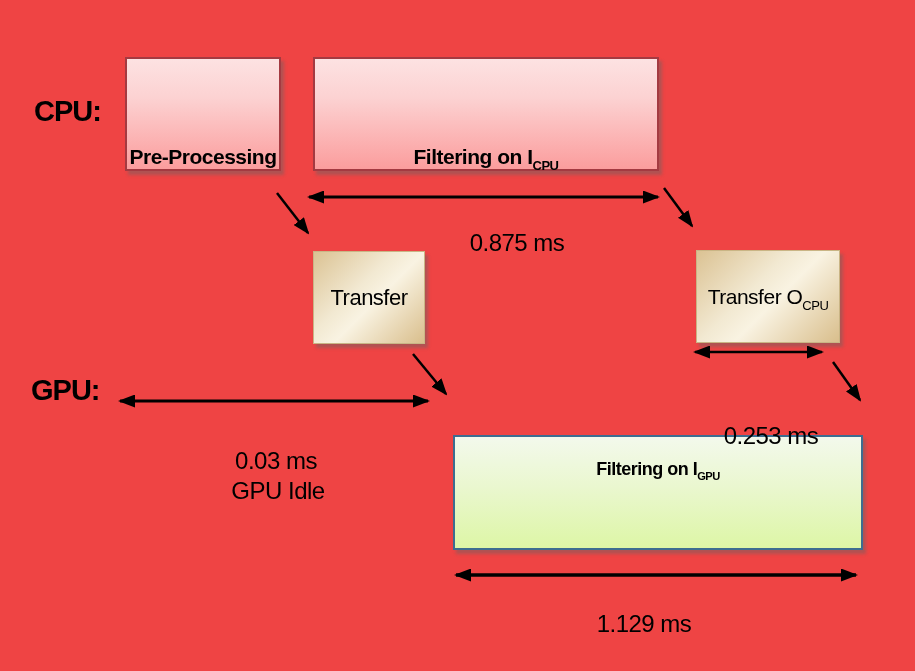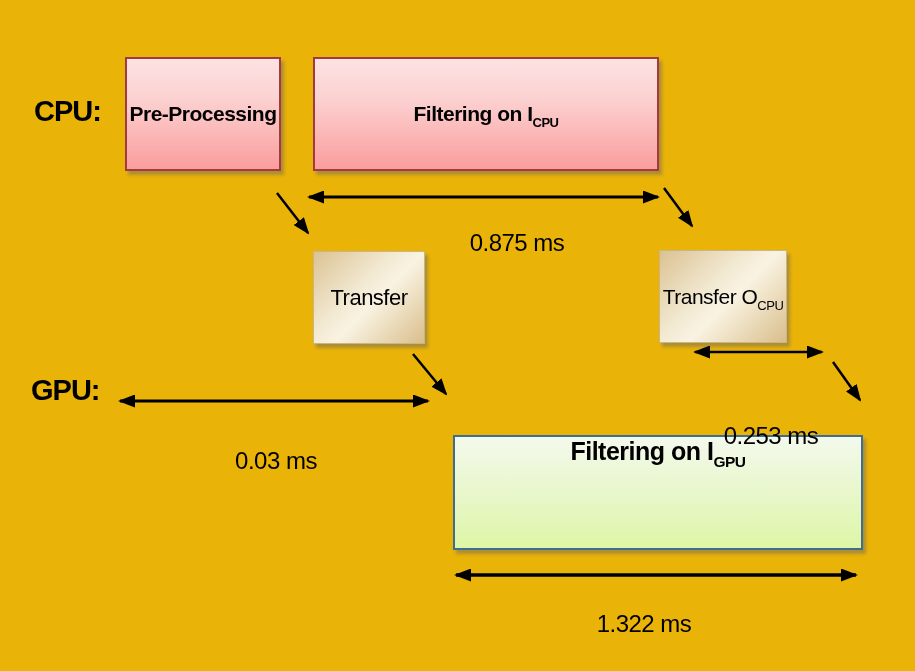--- a/index.html
+++ b/index.html
@@ -6,21 +6,21 @@
   body {
     width: 915px; height: 671px;
     background: #f1f1f0;
     font-family: "Liberation Sans", sans-serif;
     color: #000;
     overflow: hidden;
   }
   .canvas {
     position: relative;
     width: 915px; height: 671px;
-    background: #eab308;
+    background: #ef4444;
   }
   .lane-label {
     position: absolute;
     font-weight: bold;
     font-size: 29px;
     letter-spacing: -1px;
     color: #000;
   }
   .box {
     position: absolute;
@@ -33,41 +33,42 @@
   .box sub {
     font-size: 0.62em;
     position: relative;
     bottom: -0.08em;
     line-height: 0;
   }
   .cpu-box {
     border: 2px solid #a43a41;
     background: linear-gradient(to bottom, #fde2e2 0%, #fcd2d2 35%, #fb9d9d 100%);
     box-shadow: 3px 4px 3px rgba(100,100,100,0.45);
-    align-items: center;
+    align-items: flex-end;
     font-weight: bold;
     font-size: 21px;
     letter-spacing: -0.5px;
   }
   .transfer-box {
     border: 1px solid #c9b585;
     background: linear-gradient(135deg, #dbc293 0%, #f2e9d2 40%, #f9f3e2 55%, #d9be8c 100%);
     box-shadow: 3px 4px 3px rgba(100,100,100,0.45);
     align-items: center;
     font-weight: normal;
     font-size: 22px;
     letter-spacing: -0.5px;
   }
   .gpu-box {
     border: 2px solid #3d6d90;
     background: linear-gradient(to bottom, #f3f9ec 0%, #eaf7cf 45%, #ddf6a6 100%);
     box-shadow: 3px 4px 3px rgba(100,100,100,0.45);
     align-items: flex-start;
+    padding-top: 22px;
     font-weight: bold;
-    font-size: 25px;
+    font-size: 18px;
     letter-spacing: -0.5px;
   }
   .measure {
     position: absolute;
     font-size: 24px;
     letter-spacing: -0.5px;
     text-align: center;
     width: 200px;
     white-space: nowrap;
   }
@@ -92,21 +93,21 @@
   </div>
 
   <div class="box cpu-box" style="left:313px; top:57px; width:346px; height:114px;">
     <span class="lbl"><span>Filtering on I</span><sub>CPU</sub></span>
   </div>
 
   <div class="box transfer-box" style="left:313px; top:251px; width:112px; height:93px;">
     <span class="lbl">Transfer</span>
   </div>
 
-  <div class="box transfer-box" style="left:659px; top:250px; width:128px; height:93px; font-size:21px;align-items:center;">
+  <div class="box transfer-box" style="left:696px; top:250px; width:144px; height:93px; font-size:21px;align-items:center;">
     <span class="lbl"><span>Transfer O</span><sub>CPU</sub></span>
   </div>
 
   <div class="box gpu-box" style="left:453px; top:435px; width:410px; height:115px;">
     <span class="lbl"><span>Filtering on I</span><sub>GPU</sub></span>
   </div>
 
   <svg class="arrows" viewBox="0 0 915 671" xmlns="http://www.w3.org/2000/svg">
     <defs>
       <marker id="ah" markerUnits="userSpaceOnUse" markerWidth="17" markerHeight="13" refX="15" refY="6.5" orient="auto-start-reverse">
@@ -130,16 +131,17 @@
 
     <line x1="456" y1="575" x2="856" y2="575" stroke-width="3.5" marker-start="url(#ah)" marker-end="url(#ah)"></line>
   </svg>
 
   <div class="measure" style="left:417px; top:229px;">0.875 ms</div>
 
   <div class="measure" style="left:671px; top:386px;margin-top:36px;">0.253 ms</div>
 
   <div class="measure" style="left:176px; top:439px;margin-top:8px;">0.03 ms</div>
 
+  <div class="measure" style="left:178px; top:477px;">GPU Idle</div>
 
-  <div class="measure" style="left:544px; top:610px;">1.322 ms</div>
+  <div class="measure" style="left:544px; top:610px;">1.129 ms</div>
 
 </div>
 
 </body></html>

